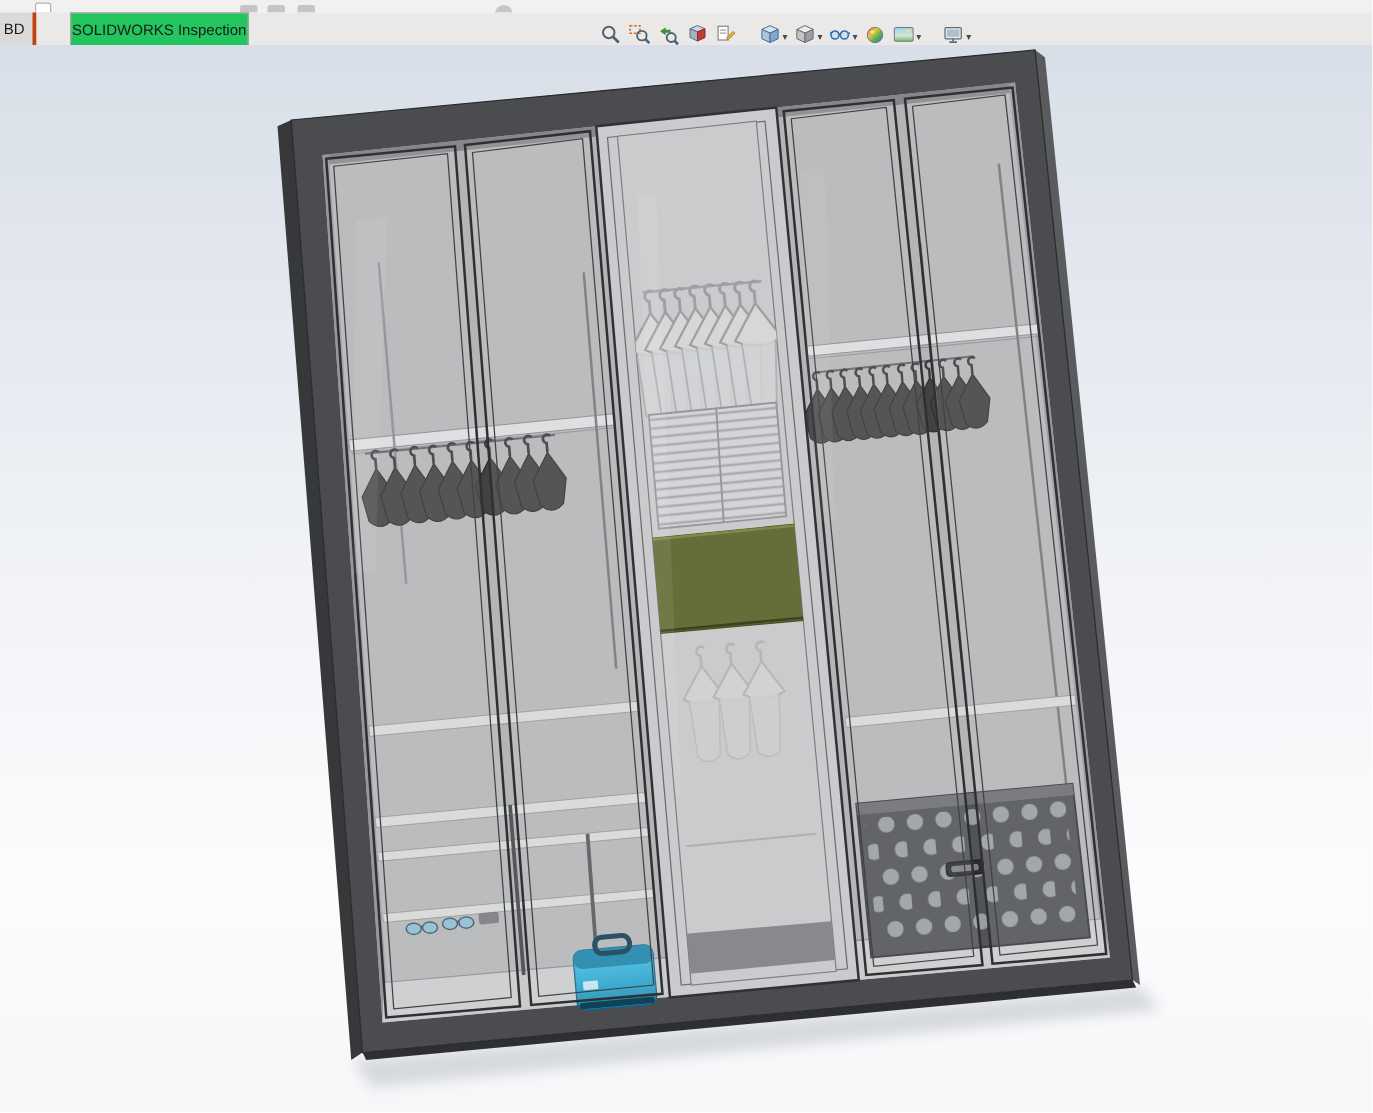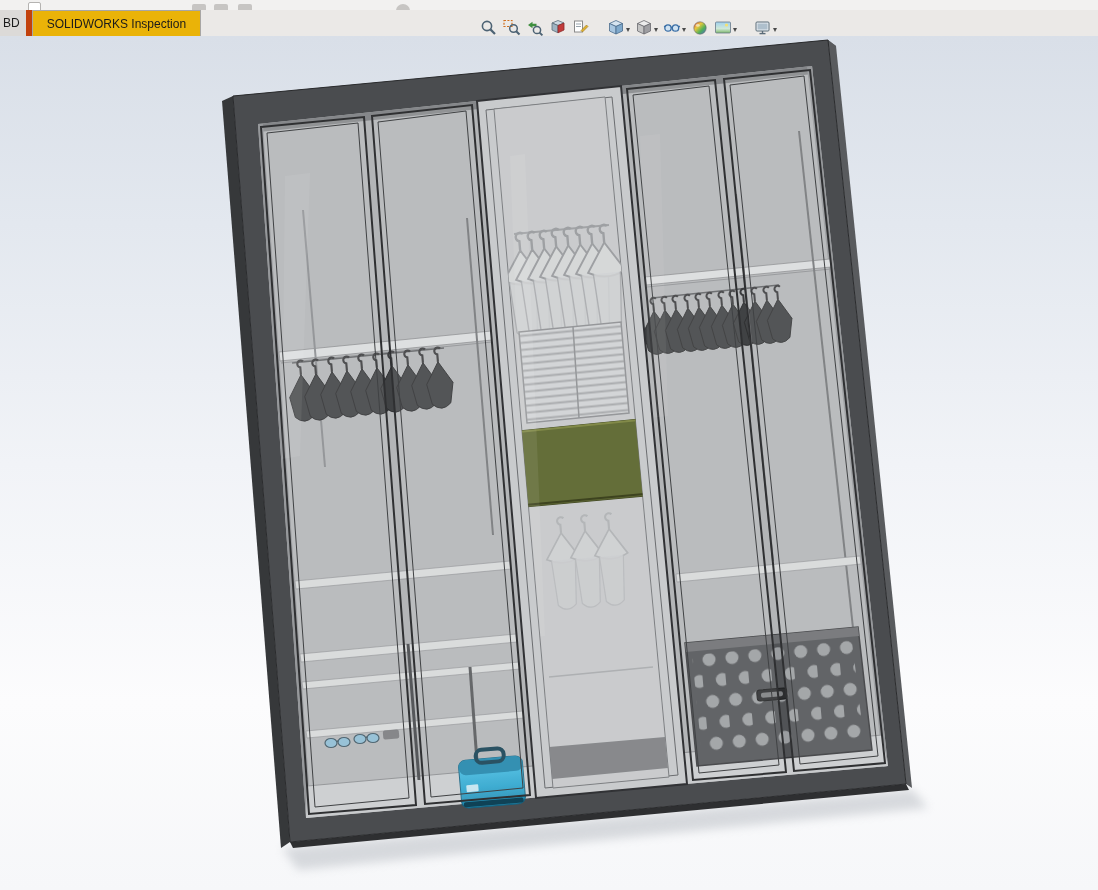--- a/index.html
+++ b/index.html
@@ -22,26 +22,27 @@
 
   .tab-bar{
     position:relative;height:26px;background:#ebe9e7;
     display:flex;align-items:stretch;
   }
   .tab{
     display:flex;align-items:center;font-size:12px;color:#1b1b1b;
     white-space:nowrap;
   }
   .tab.partial{
-    background:#dcdad8;border-right:6px solid #c2410c;
+    background:#dcdad8;border-right:3px solid #c2410c;
     padding:0 6px 0 3px;
   }
   .tab.active{
-    background:#eab308;border:1px solid #a8a6a4;border-bottom:none;
-    padding:0 14px;
+    background:#22c55e;border:1px solid #a8a6a4;border-bottom:none;
+    padding:0 1px;
+    margin-left:27px;
   }
 
   
   .viewport{
     position:absolute;top:36px;left:0;width:1098px;height:854px;
     background:linear-gradient(180deg,#d9dfe8 0%,#e3e8ef 22%,#f1f3f7 50%,#fcfcfd 78%,#f6f7f9 100%);
     overflow:hidden;
   }
   .model-svg{position:absolute;top:0;left:0;}
 

